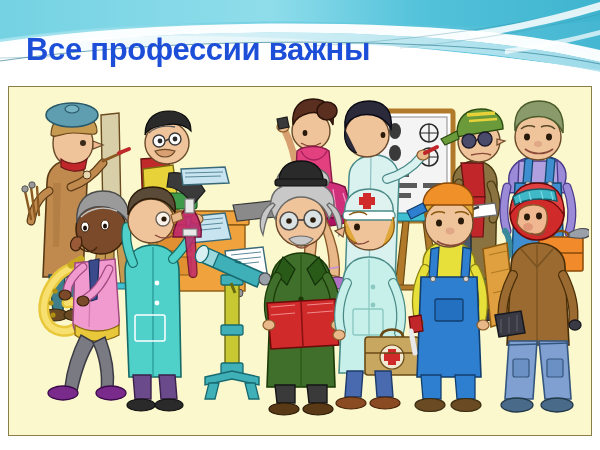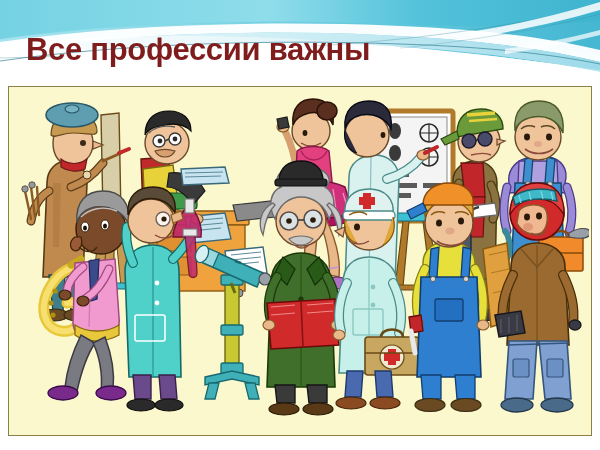--- a/index.html
+++ b/index.html
@@ -16,21 +16,21 @@
     position:absolute;left:0;top:0;width:600px;height:84px;
     overflow:hidden;background:#ffffff;
   }
   #header-wave-svg{position:absolute;left:0;top:0;width:600px;height:84px;display:block;}
 
   
   #slide-title{
     position:absolute;left:26px;top:34px;
     font-size:31px;font-weight:bold;
     letter-spacing:-0.3px;
-    color:#7f1d1d;
+    color:#1d4ed8;
     white-space:nowrap;
     z-index:5;
     line-height:1;
   }
 
   
   #illustration-panel{
     position:absolute;left:8px;top:86px;
     width:584px;height:350px;
     background:#fbf8cd;

